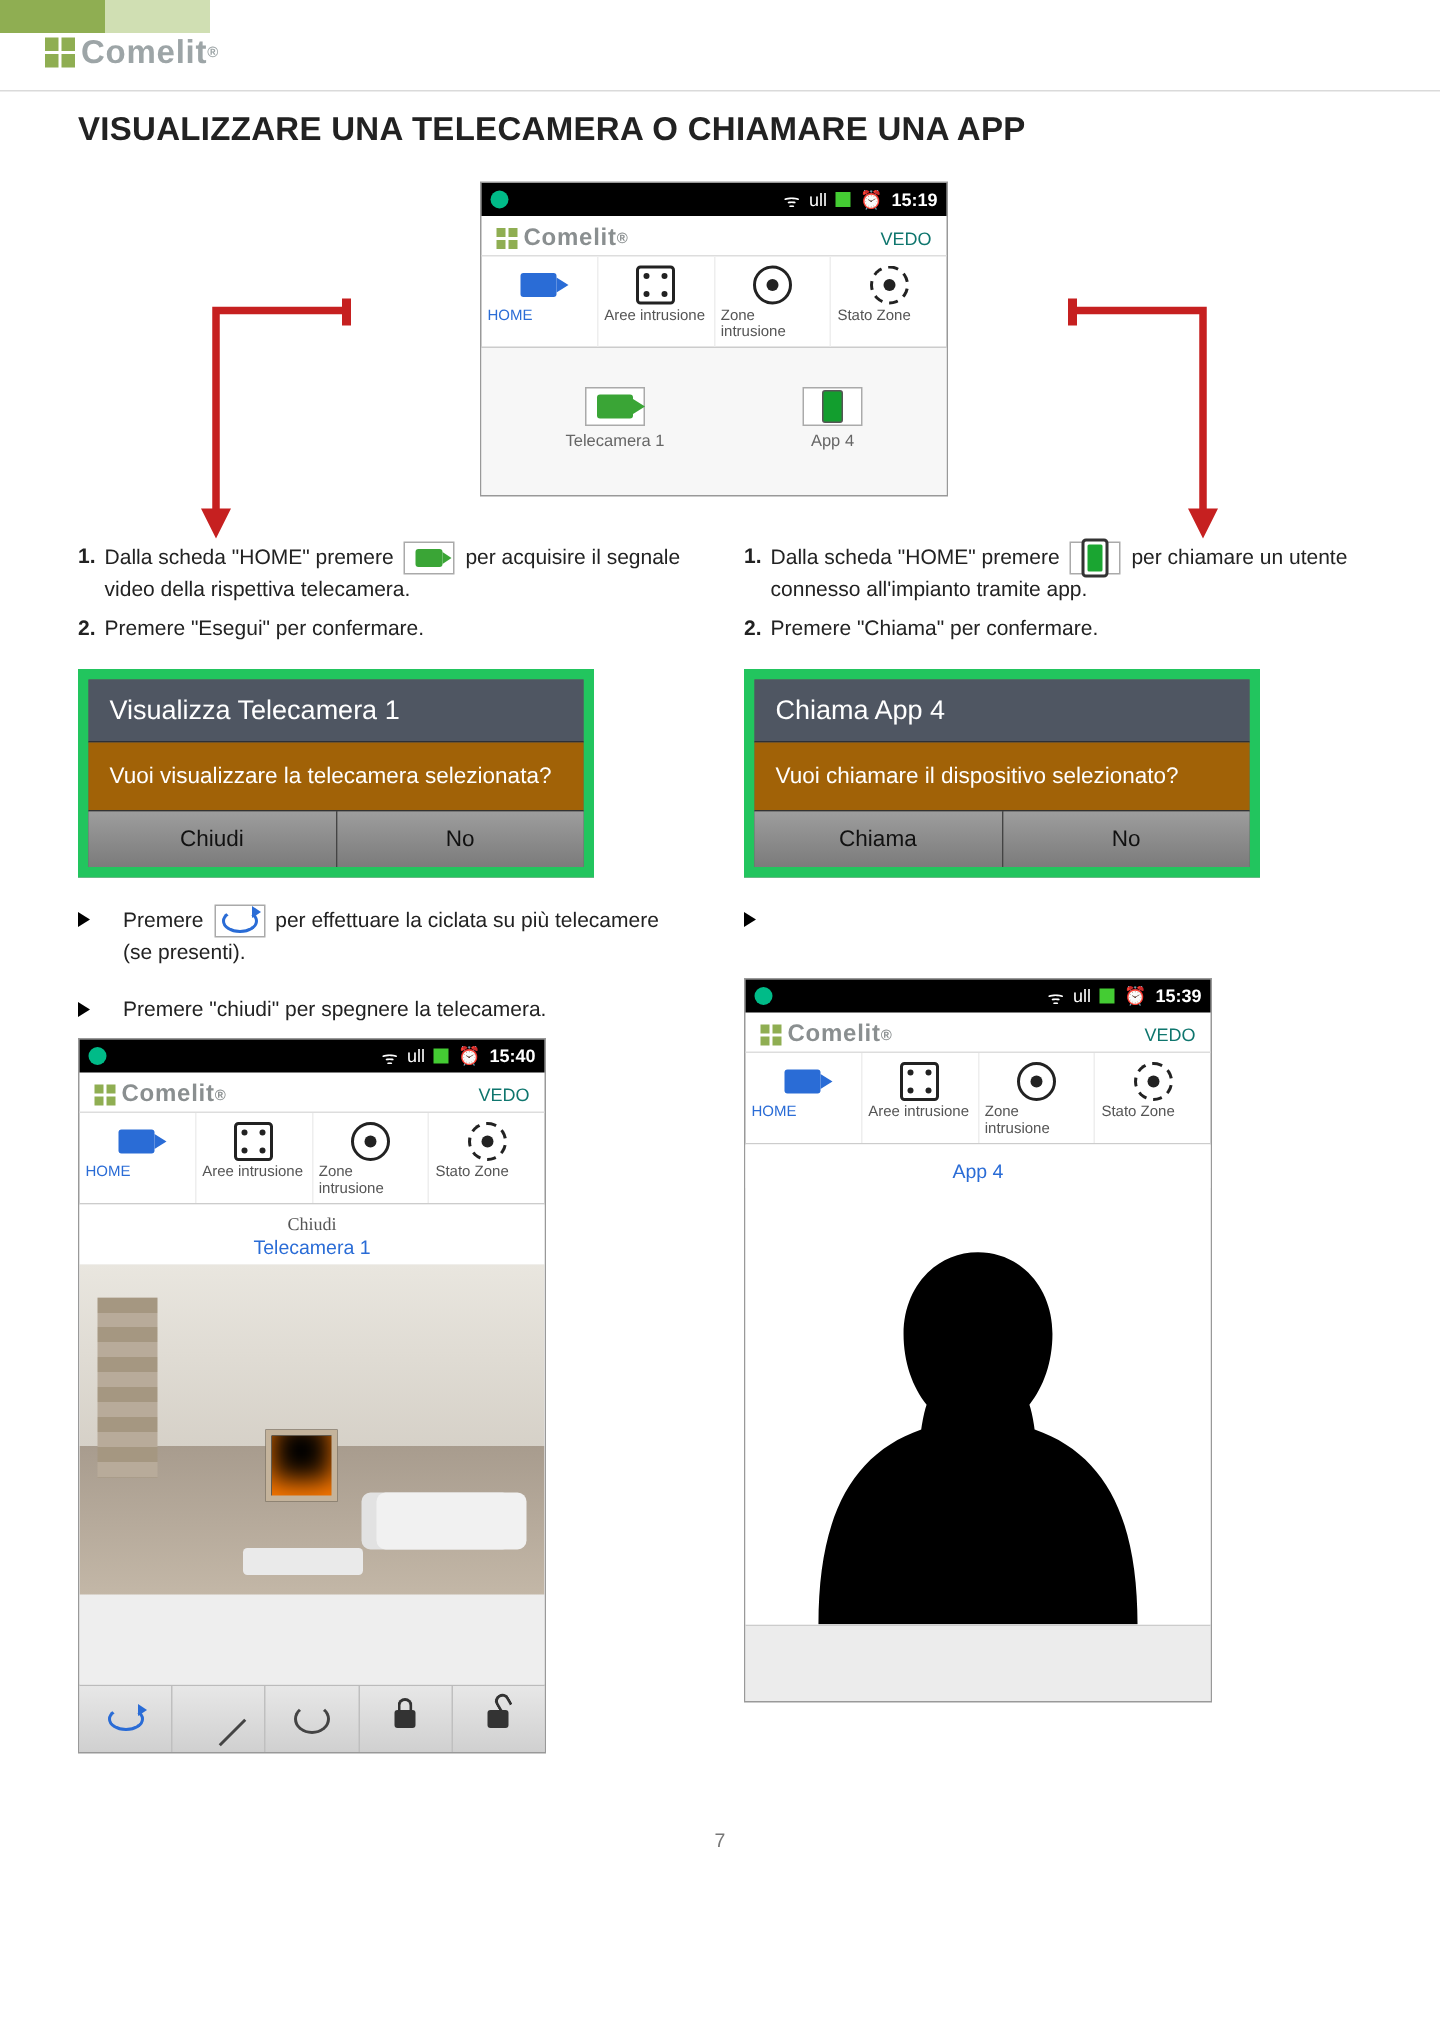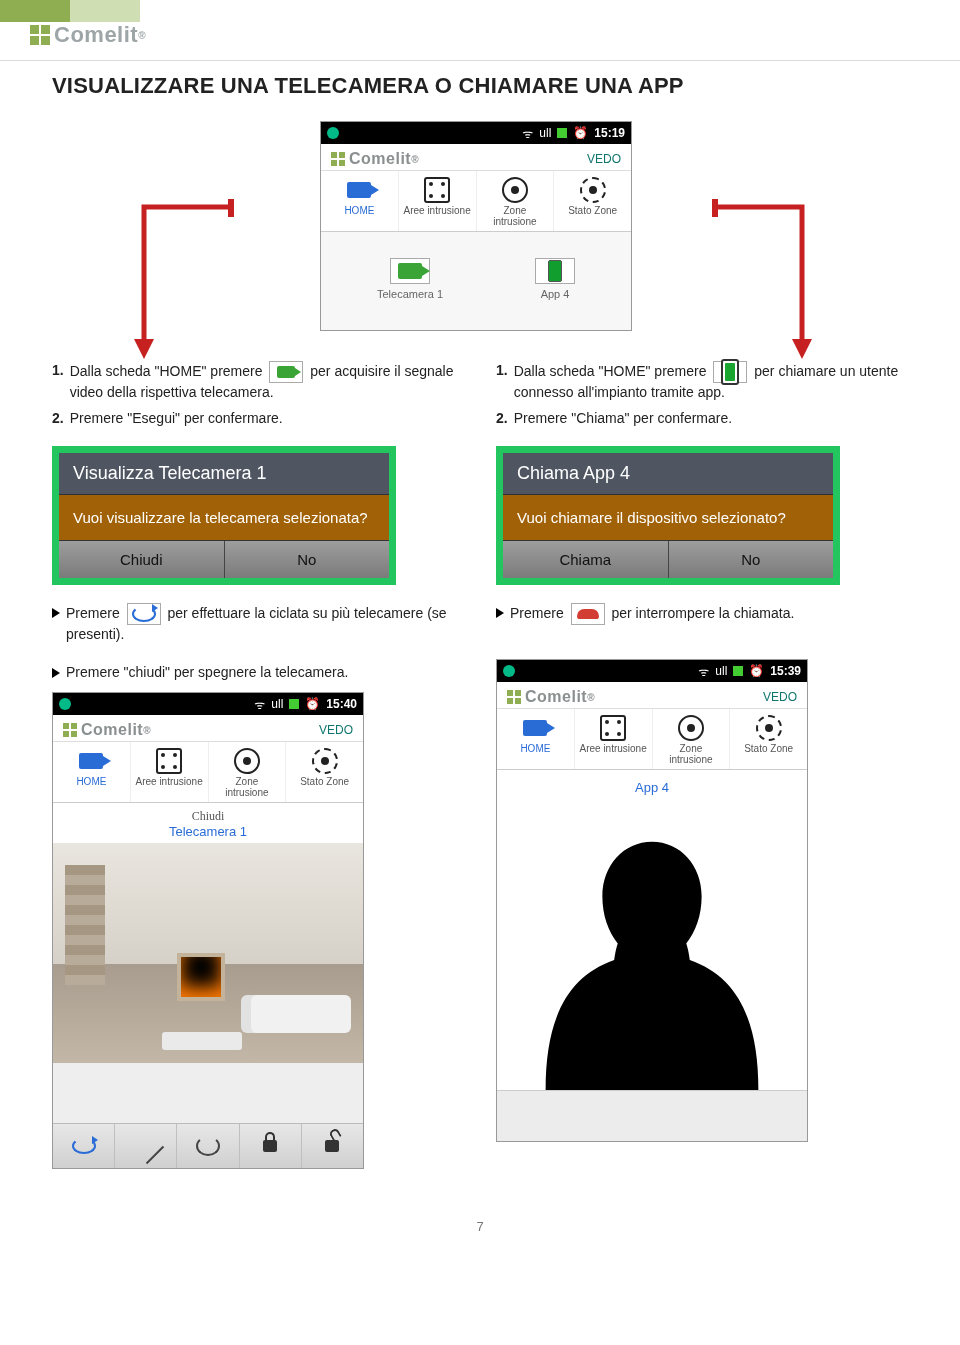--- a/index.html
+++ b/index.html
@@ -97,21 +97,21 @@
     color: #8a8f90;
     font-weight: 600;
   }
   .vedo { font-size: 12px; color: #0f766e; }
   .tabs {
     display: flex;
     border-bottom: 1px solid #ccc;
   }
   .tab {
     flex: 1;
-    text-align: center;
+    text-align: left;
     padding: 6px 4px 4px 4px;
     font-size: 10px;
     color: #555;
     border-right: 1px solid #eee;
   }
   .tab:last-child { border-right: none; }
   .tab .ico {
     height: 26px;
     display: flex;
     align-items: center;
@@ -231,21 +231,21 @@
     text-align: center;
     padding: 10px 0;
     color: #111;
     background: linear-gradient(#9d9d9d, #7b7b7b);
     border-right: 1px solid #444;
     font-size: 15px;
   }
   .dialog .btn:last-child { border-right: none; }
   .bullet-line {
     display: flex;
-    gap: 6px;
+    gap: 22px;
     font-size: 14px;
     line-height: 1.4;
     margin: 18px 0 4px 0;
   }
   .tri {
     width: 0; height: 0;
     border-left: 8px solid #000;
     border-top: 5px solid transparent;
     border-bottom: 5px solid transparent;
     margin-top: 5px;
@@ -638,27 +638,20 @@
         <div class="title">Chiama App 4</div>
         <div class="body">Vuoi chiamare il dispositivo selezionato?</div>
         <div class="buttons">
           <div class="btn">Chiama</div>
           <div class="btn">No</div>
         </div>
       </div>
 
       <div class="bullet-line">
         <span class="tri"></span>
-        <span>
-          <span>Premere</span>
-          <span class="inline-icon">
-              <span class="red-handset" style="width:22px;height:10px;"></span>
-            </span>
-          <span>per interrompere la chiamata.</span>
-        </span>
       </div>
       <div style="height:20px;"></div>
 
       <div class="phone" style="margin-top:10px;">
         <div class="statusbar">
           <span class="left"></span>
           <span class="right">
             <span>ᯤ</span>
             <span>ull</span>
             <span class="bat"></span>

